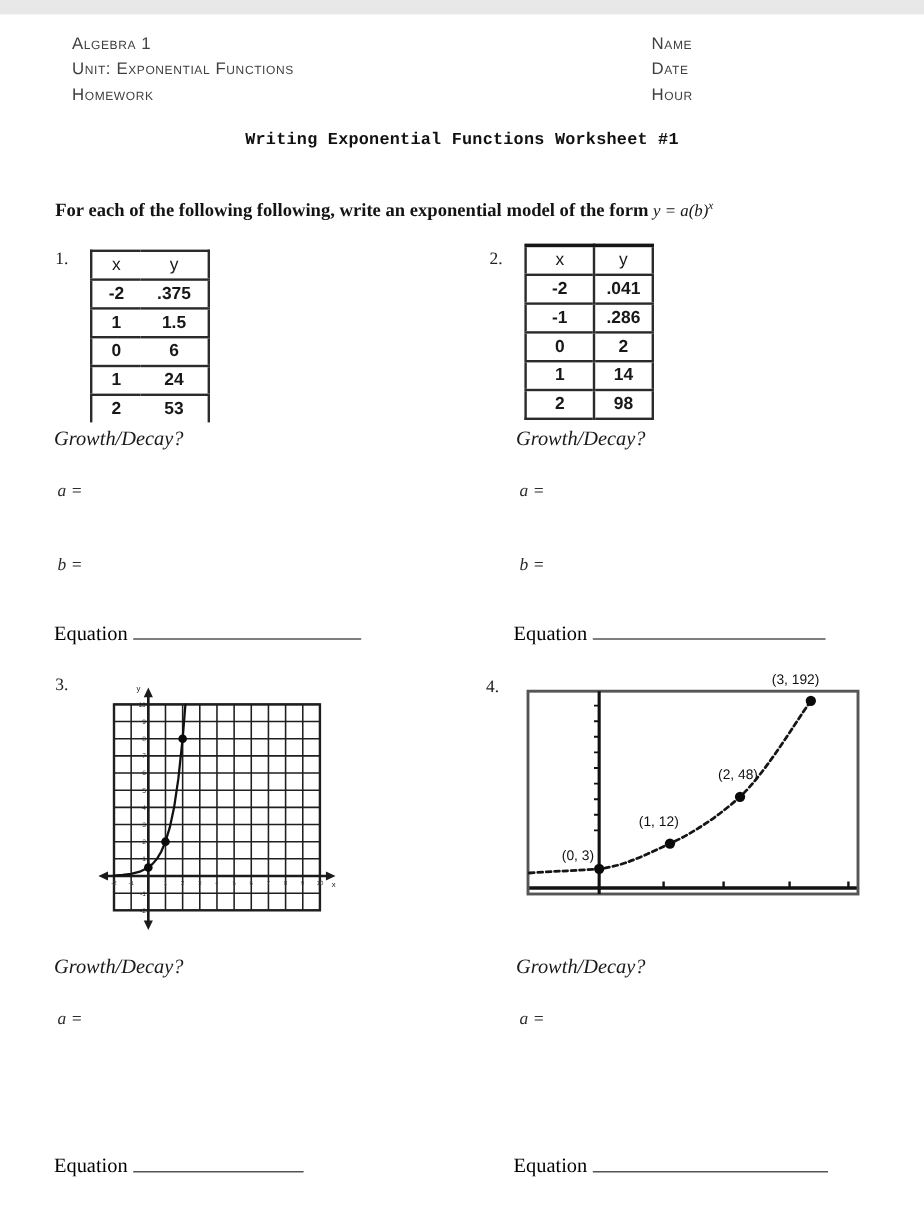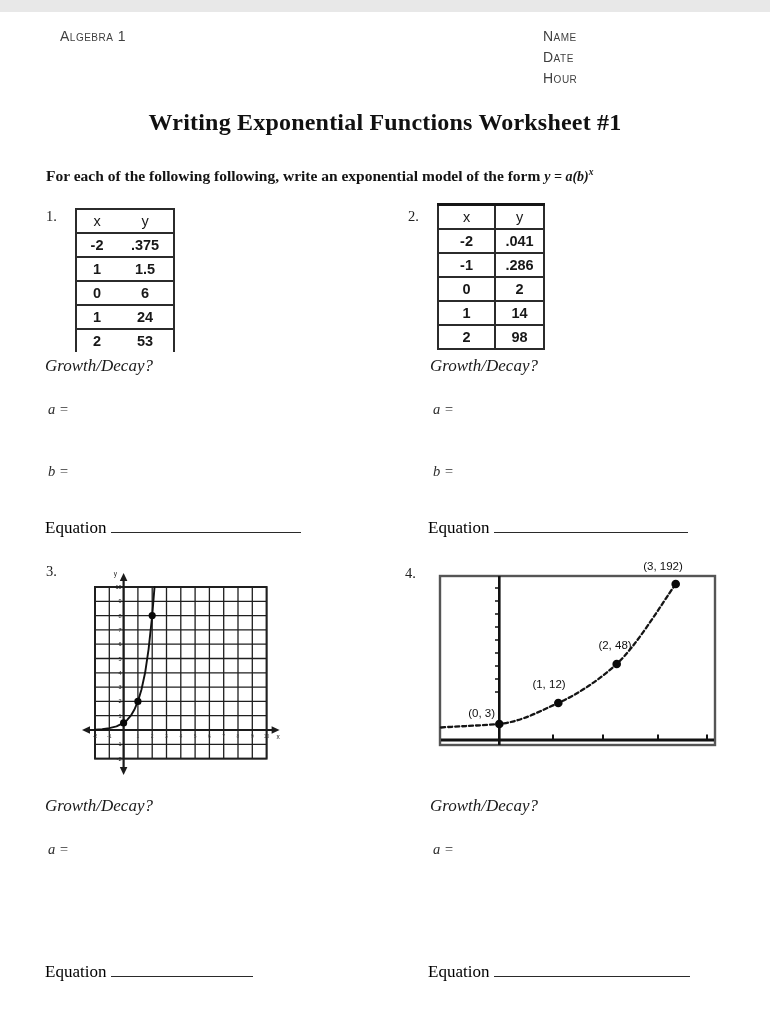--- a/index.html
+++ b/index.html
@@ -8,26 +8,26 @@
     font-family:"Liberation Serif",serif;color:#1c1c1c;overflow:hidden;
     margin:12px auto;
   }
   .abs{position:absolute;}
   
   .hdr{font-family:"Liberation Sans",sans-serif;font-variant:small-caps;
        font-weight:400;font-size:14px;letter-spacing:.5px;color:#3f3f3f;
        line-height:21px;}
   .hdr div{height:21px;}
   .title{left:0;right:0;top:97px;text-align:center;
-         font-family:Liberation Serif, serif;font-weight:700;font-size:24px;
+         font-family:Liberation Mono, monospace;font-weight:700;font-size:14px;
          letter-spacing:.2px;color:#111;}
   .directions{left:0;right:0;top:123px;text-align:center;font-size:15.5px;color:#222;}
   .directions .u{text-decoration:underline;}
   .intro{left:46px;top:155px;width:706px;font-weight:700;font-size:15.5px;color:#141414;}
-  .intro .formula{font-weight:700;font-style:italic;font-size:14px;}
+  .intro .formula{font-weight:400;font-style:italic;font-size:14px;}
   .intro .formula sup{font-size:9.5px;}
   .pnum{font-size:14.5px;color:#222;}
   
   .wt{border-collapse:collapse;table-layout:fixed;text-align:center;
       font-family:"Liberation Sans",sans-serif;font-size:14.5px;color:#181818;}
   .wt th{font-weight:400;height:22px;padding:0;}
   .wt td{font-weight:600;height:22px;padding:0;}
   .wt tr:not(:first-child) td{border-top:2px solid #2b2b2b;}
   .t1{width:100px;border:2px solid #2b2b2b;border-bottom:none;}
   .t1 tr:nth-child(2) td{border-top:2px solid #2b2b2b;}
@@ -43,20 +43,22 @@
   svg text{font-family:"Liberation Sans",sans-serif;}
   svg .seriflbl{font-family:"Liberation Serif",serif;}
 </style>
 </head>
 <body>
 
 <div class="page">
 
   <div class="abs hdr" style="left:60px;top:14px;">
     <div>Algebra 1</div>
+    <div>Unit: Exponential Functions</div>
+    <div>Homework</div>
   </div>
   <div class="abs hdr" style="left:543px;top:14px;">
     <div>Name</div>
     <div>Date</div>
     <div>Hour</div>
   </div>
 
   <div class="abs title">Writing Exponential Functions Worksheet #1</div>
 
   <div class="abs intro">

